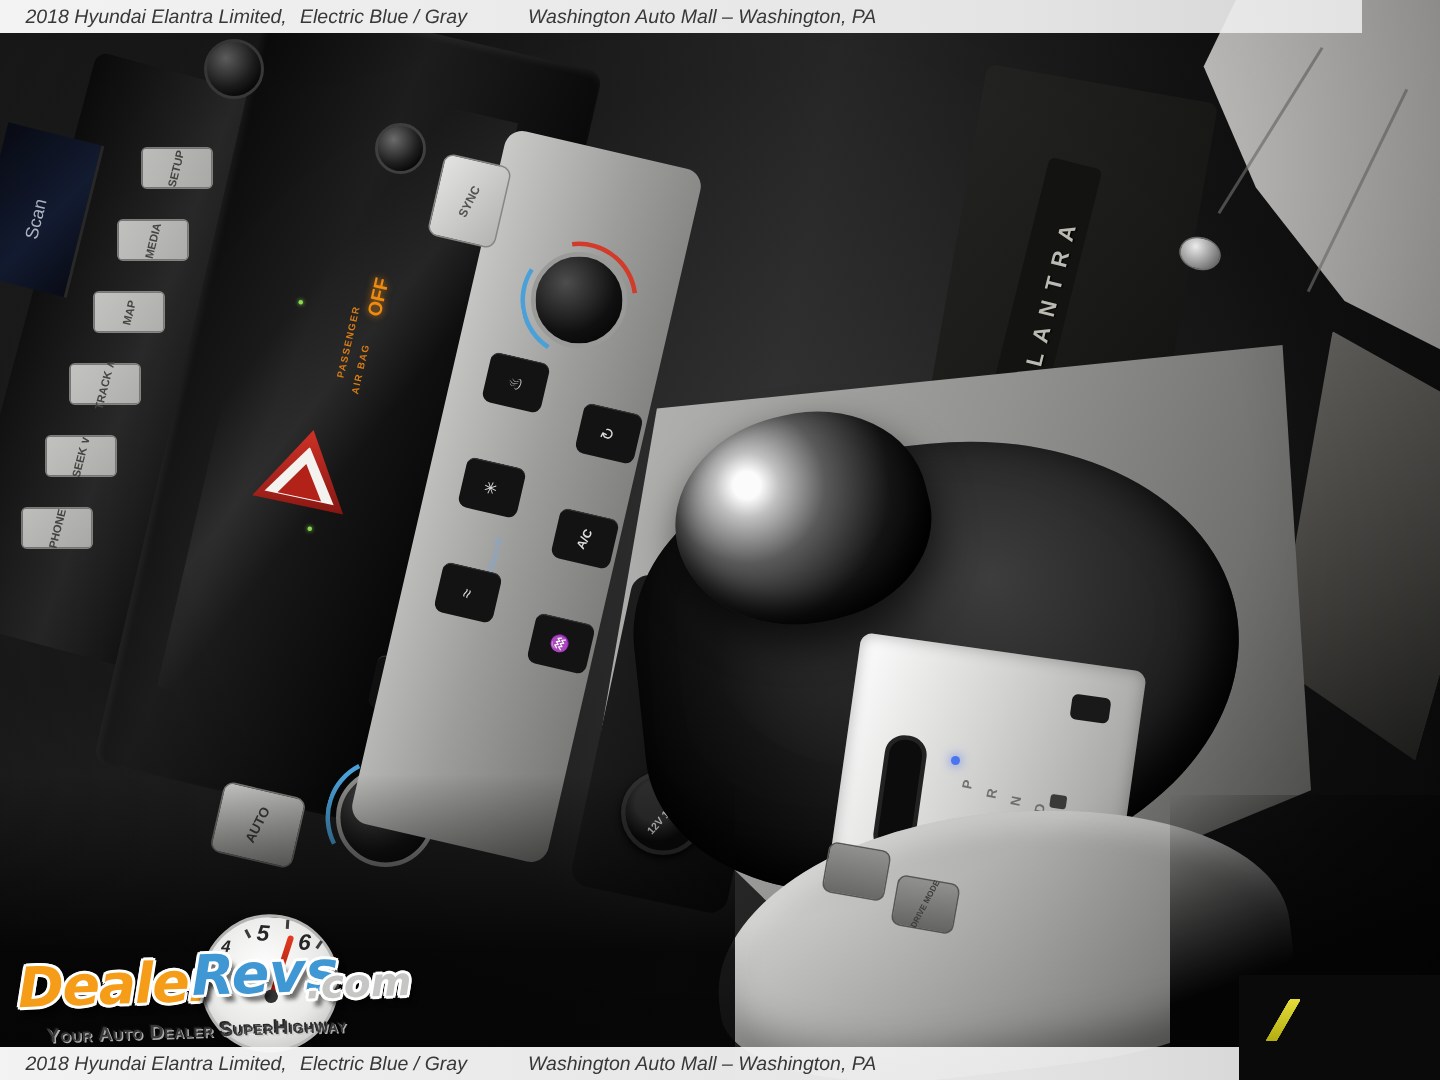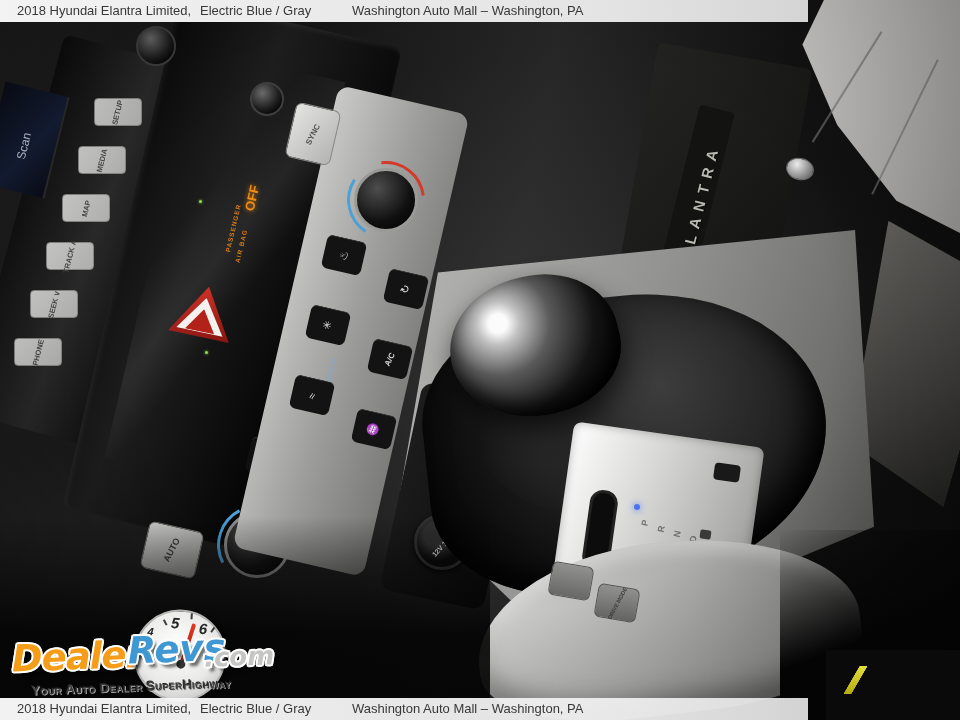--- a/index.html
+++ b/index.html
@@ -171,22 +171,22 @@
       1.5px 1.5px 0 #fff,-1.5px 1.5px 0 #fff,1.5px -1.5px 0 #fff,-1.5px -1.5px 0 #fff,
       4px 5px 3px rgba(0,0,0,.55);}
   .w-dealer{left:4px;top:26px;font-size:37px;color:#f59d18;letter-spacing:-1px;}
   .w-revs{left:120px;top:22px;font-size:37px;color:#3f97d3;}
   .w-com{left:196px;top:38px;font-size:26px;color:#c6c6c4;}
   .tagline{left:22px;top:72px;font-size:13px;font-weight:bold;font-variant:small-caps;
     letter-spacing:.5px;color:#3a3a3a;white-space:nowrap;z-index:2;
     text-shadow:1px 1px 0 rgba(200,200,200,.85),-1px -1px 0 rgba(15,15,15,.9);}
 
   
-  .band{left:0;width:808px;height:22px;z-index:6;
-    background:linear-gradient(90deg,rgba(250,250,250,.97),rgba(240,240,240,.94) 75%,rgba(234,234,234,.9));}
+  .band{left:0;width:908px;height:22px;z-index:6;
+    background:linear-gradient(90deg,rgba(250,250,250,.97),rgba(240,240,240,.94) 75%,rgba(234,234,234,.9));font-style:italic;}
   .band-top{top:0;} .band-bottom{top:698px;}
   .cap{top:0;line-height:22px;font-size:13px;color:#383838;white-space:nowrap;}
   .cap1{left:17px;} .cap2{left:200px;} .cap3{left:352px;}
 
   
   .logo-box{left:826px;top:650px;width:134px;height:70px;background:#0a0a0a;z-index:7;}
   .stripes{left:26px;top:16px;display:flex;position:absolute;}
   .bar{position:static;width:7px;height:28px;border-radius:1px;transform:skewX(-30deg);margin-right:4px;}
   .bar.g{background:linear-gradient(180deg,#7ad93c,#2f9a12);}
   .bar.o{background:linear-gradient(180deg,#f7b82a,#d97f06);}

